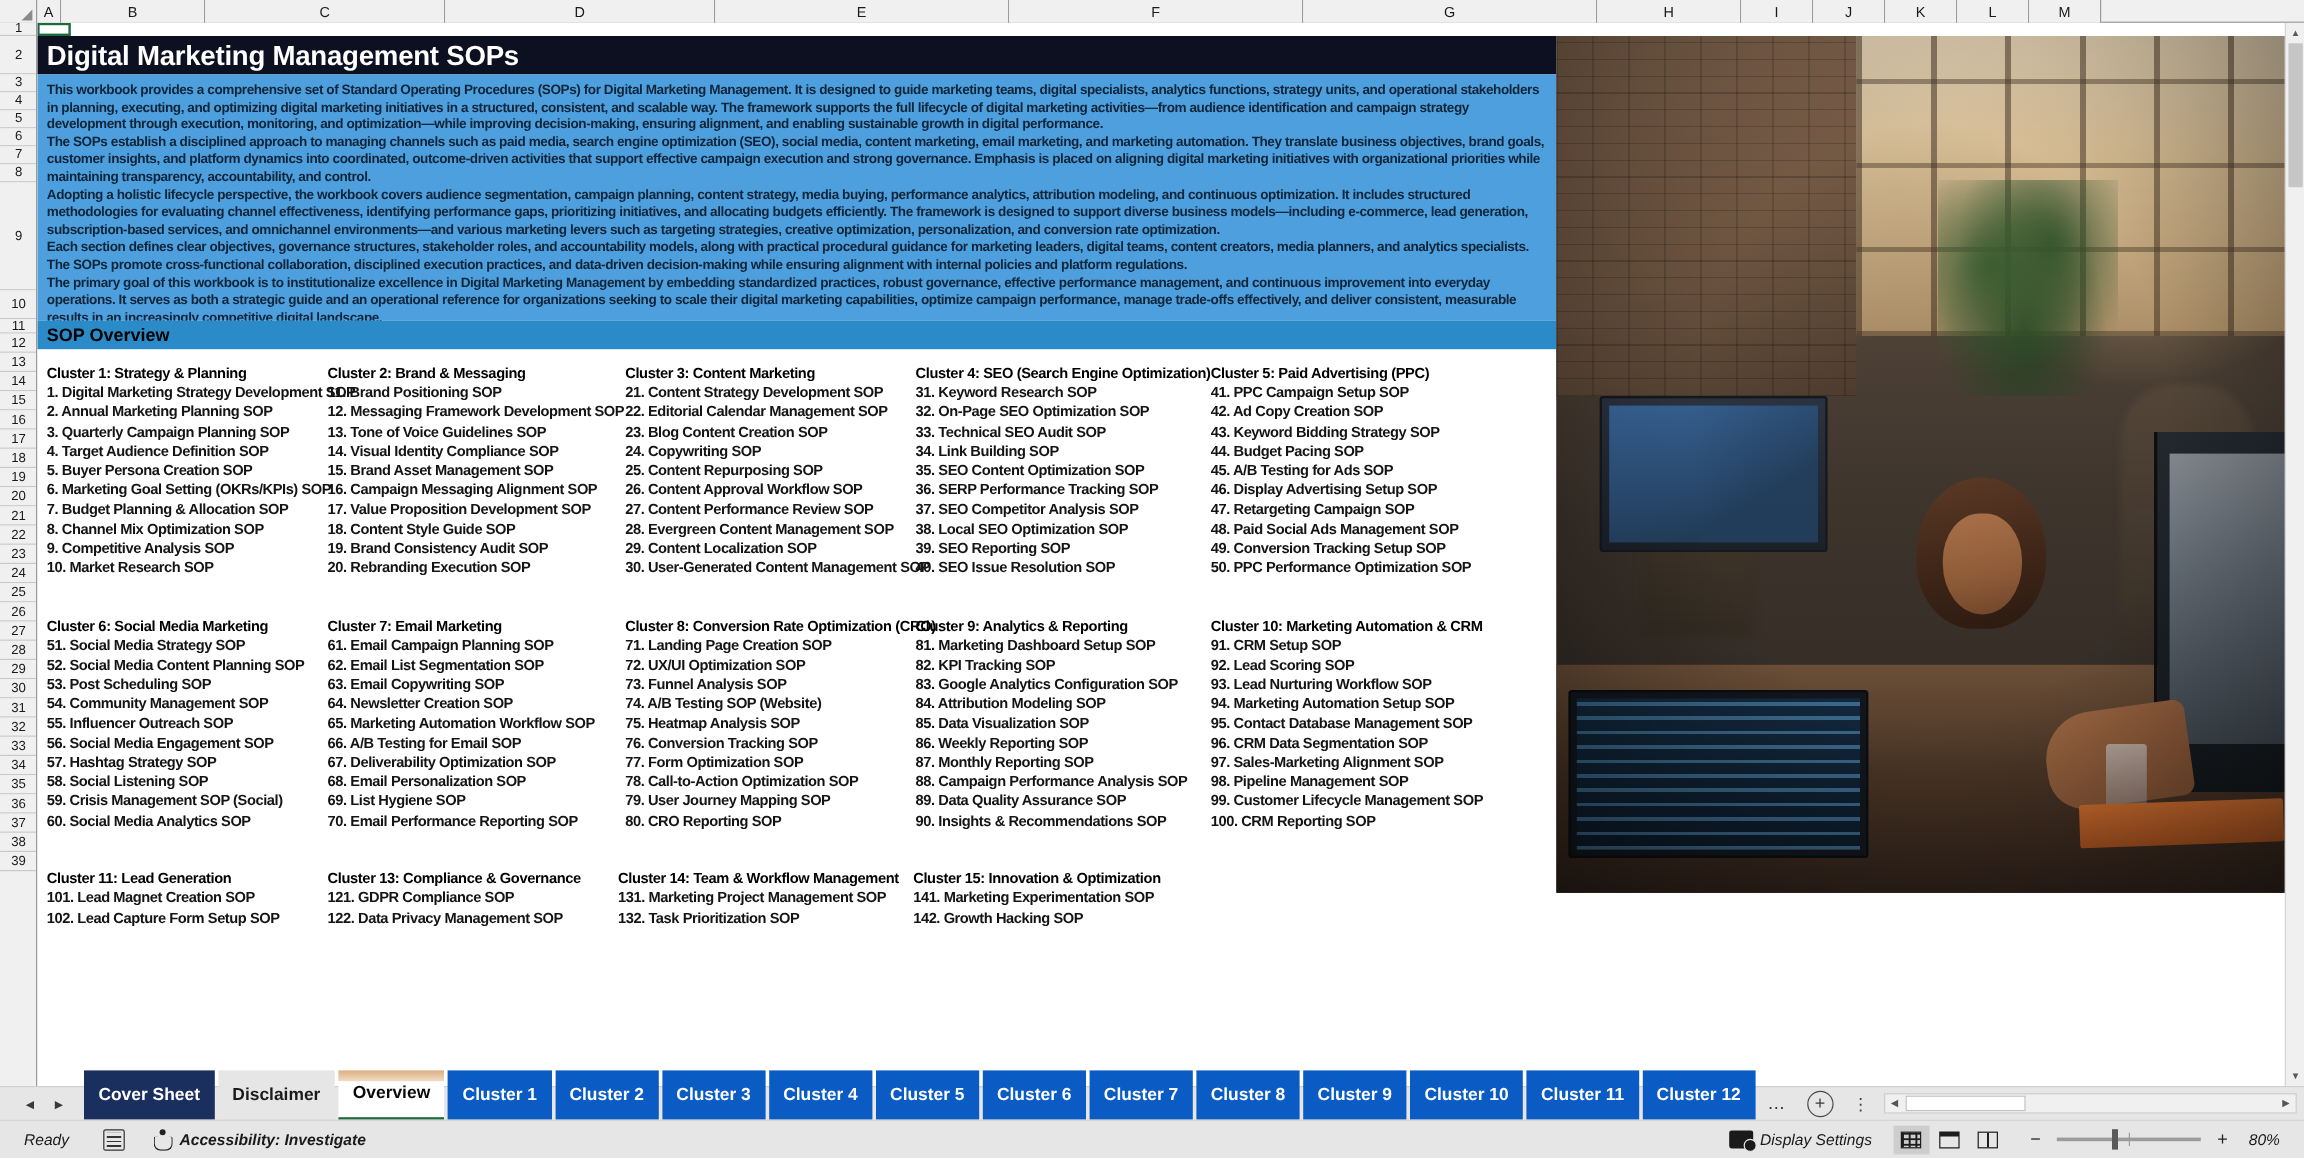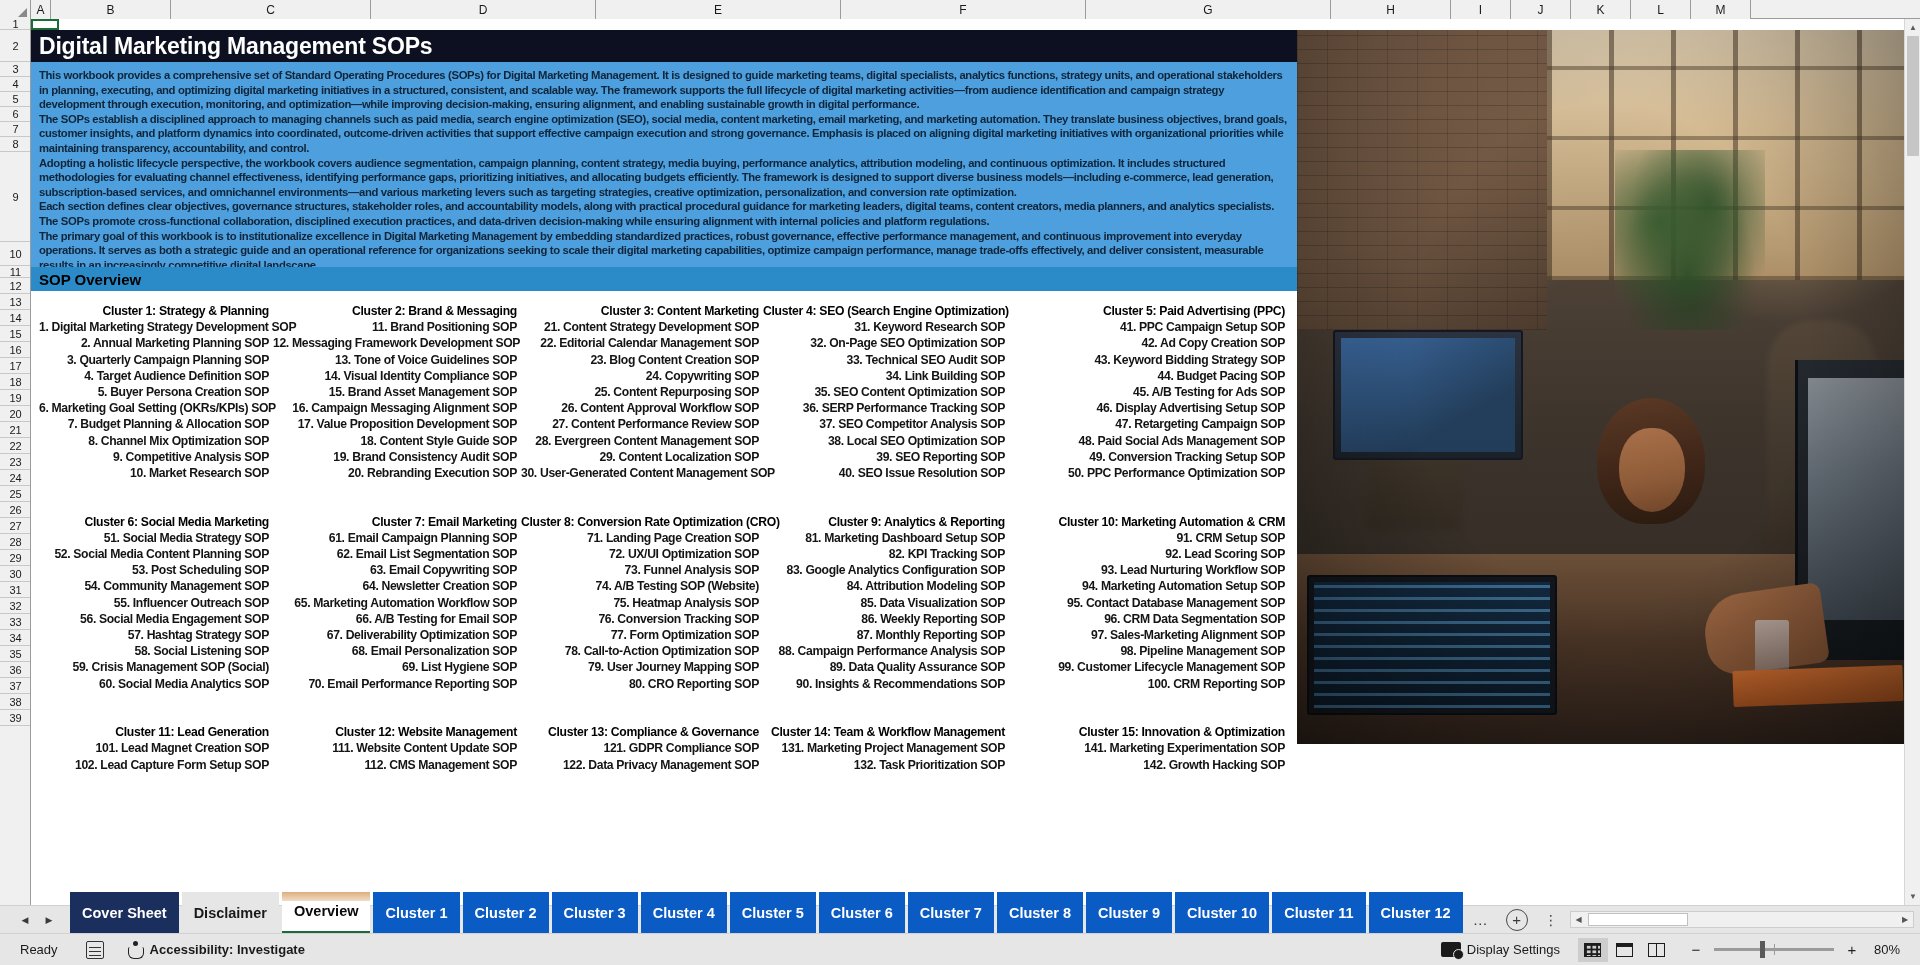--- a/index.html
+++ b/index.html
@@ -160,21 +160,20 @@
     font-weight: bold;
     font-family: "Liberation Sans", sans-serif;
   }
 
   
   .clusters {
     position: absolute;
     left: 0;
     top: 284px;
     width: 1266px;
-    text-align: right;
   }
   .cluster-band {
     position: relative;
     width: 1266px;
     display: flex;
   }
   .cluster-col {
     flex: 0 0 auto;
     padding-right: 4px;
   }
@@ -487,20 +486,21 @@
     left: 0; bottom: 0;
     width: 1920px; height: 32px;
     background: #e6e6e6;
     border-top: 1px solid #d2d2d2;
     display: flex;
     align-items: center;
     z-index: 50;
     font-size: 13px;
     color: #1a1a1a;
     font-family: "Liberation Sans", sans-serif;
+    font-style: italic;
   }
   .sb-ready { padding-left: 20px; font-weight: normal; }
   .sb-icon-rec {
     margin-left: 28px;
     width: 18px; height: 18px;
     border: 1.6px solid #333;
     border-radius: 2px;
     position: relative;
   }
   .sb-icon-rec::after {
@@ -826,25 +826,20 @@
           </div>
         </div>
         <div class="band-gap"></div>
         <div class="band-gap"></div>
         <div class="cluster-band">
           <div class="cluster-col c1">
             <div class="cluster-title">Cluster 11: Lead Generation</div>
             <div class="cluster-item">101. Lead Magnet Creation SOP</div>
             <div class="cluster-item">102. Lead Capture Form Setup SOP</div>
           </div>
-          <div class="cluster-col c2">
-            <div class="cluster-title">Cluster 12: Website Management</div>
-            <div class="cluster-item">111. Website Content Update SOP</div>
-            <div class="cluster-item">112. CMS Management SOP</div>
-          </div>
           <div class="cluster-col c3">
             <div class="cluster-title">Cluster 13: Compliance &amp; Governance</div>
             <div class="cluster-item">121. GDPR Compliance SOP</div>
             <div class="cluster-item">122. Data Privacy Management SOP</div>
           </div>
           <div class="cluster-col c4">
             <div class="cluster-title">Cluster 14: Team &amp; Workflow Management</div>
             <div class="cluster-item">131. Marketing Project Management SOP</div>
             <div class="cluster-item">132. Task Prioritization SOP</div>
           </div>

